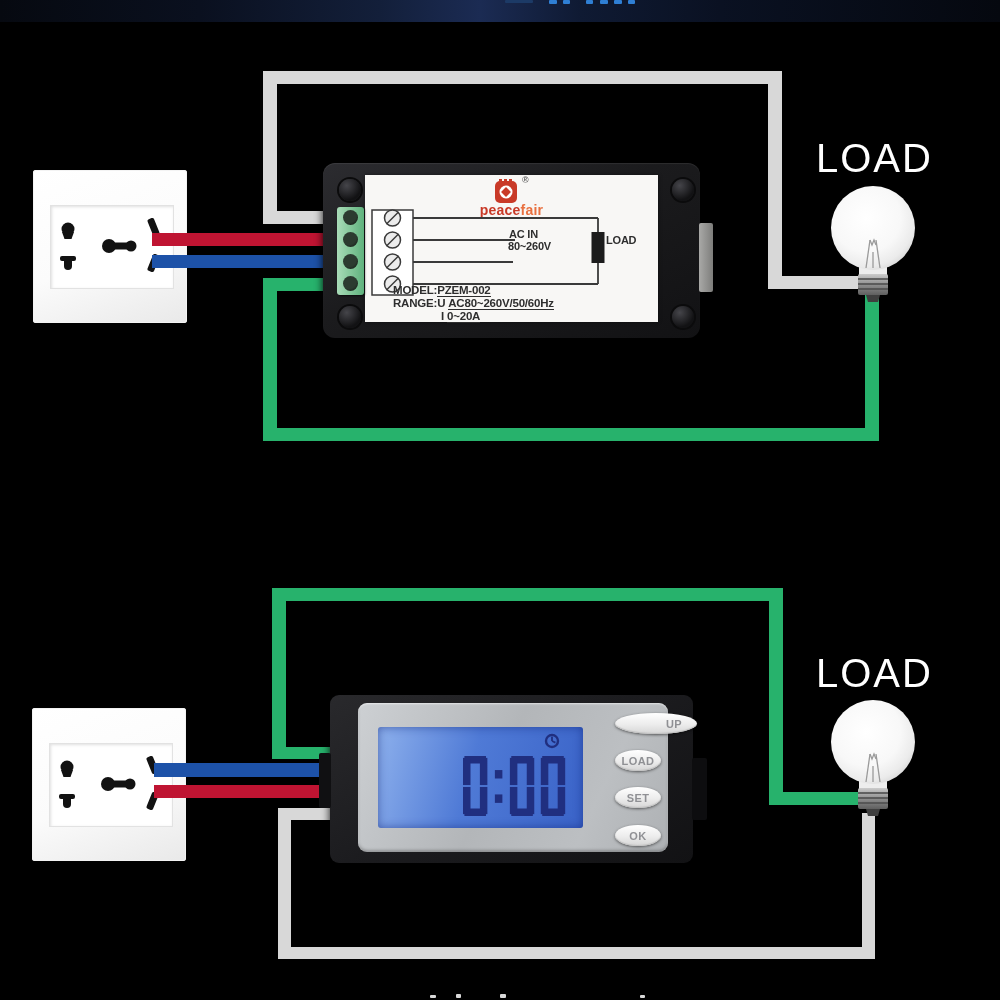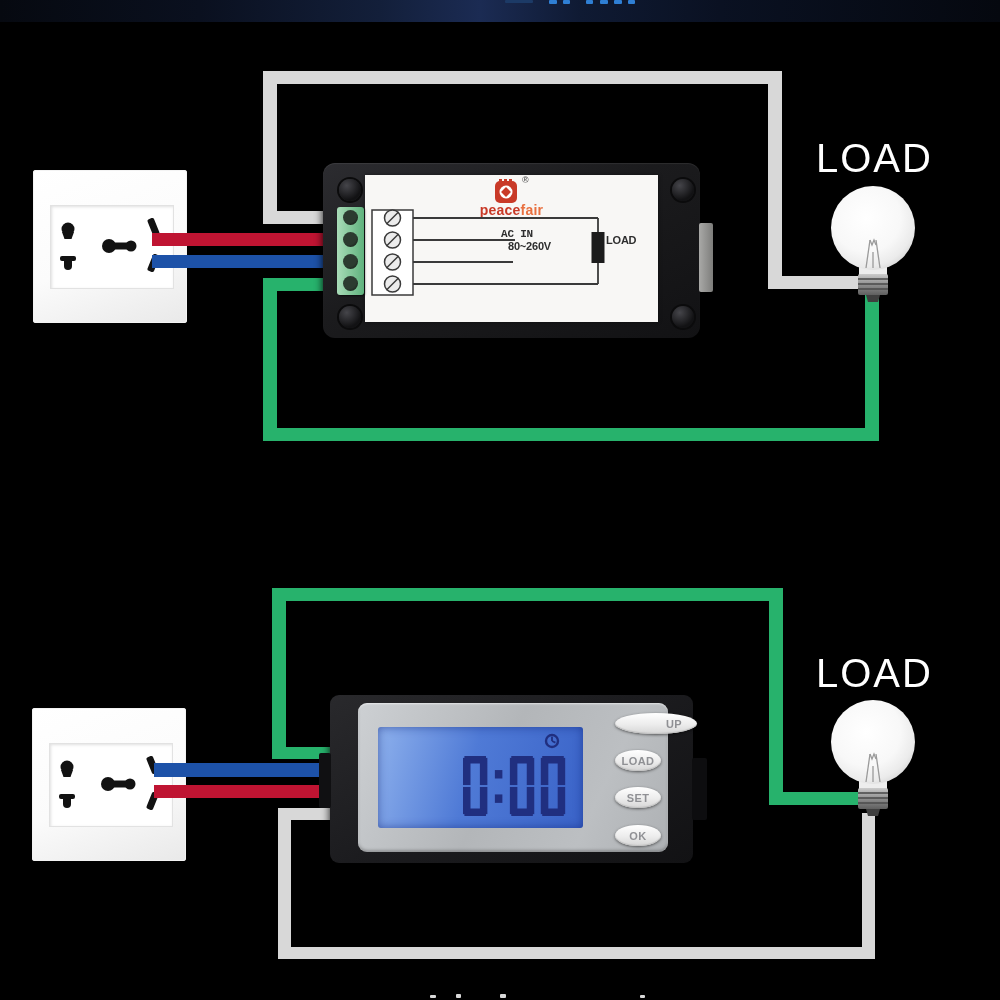--- a/index.html
+++ b/index.html
@@ -151,24 +151,29 @@
           <g stroke="#3a3a3a" stroke-width="1.5">
             <line x1="21.5" y1="49" x2="33.5" y2="37"></line>
               <line x1="21.5" y1="71" x2="33.5" y2="59"></line>
             <line x1="21.5" y1="93" x2="33.5" y2="81"></line>
               <line x1="21.5" y1="115" x2="33.5" y2="103"></line>
           </g>
         </g>
         <rect x="226.5" y="57" width="13" height="31" fill="#1c1c1c"></rect>
       </svg>
 
-      <span class="lbl-txt" style="left:136px;top:53px;font-family:Liberation Mono, monospace;">AC IN</span>
+      <span class="lbl-txt" style="left:144px;top:53px;">AC IN</span>
       <span class="lbl-txt" style="left:143px;top:65px;text-align:right;">80~260V</span>
       <span class="lbl-txt" style="left:241px;top:59px;">LOAD</span>
 
+      <div class="lbl-txt" style="left:28px;top:109px;font-size:11.5px;line-height:13px;">
+        <div><span>MODEL:</span><span class="uline">PZEM-002</span></div>
+        <div><span>RANGE:U</span>&nbsp;<span class="uline">AC80~260V/50/60Hz</span></div>
+        <div style="padding-left:48px;"><span>I</span>&nbsp;<span class="uline">0~20A</span></div>
+      </div>
     </div>
   </div>
 
   <div class="terminal-block">
     <div class="terminal-hole" style="top:3px;"></div>
     <div class="terminal-hole" style="top:25px;"></div>
     <div class="terminal-hole" style="top:47px;"></div>
     <div class="terminal-hole" style="top:69px;"></div>
   </div>
 

